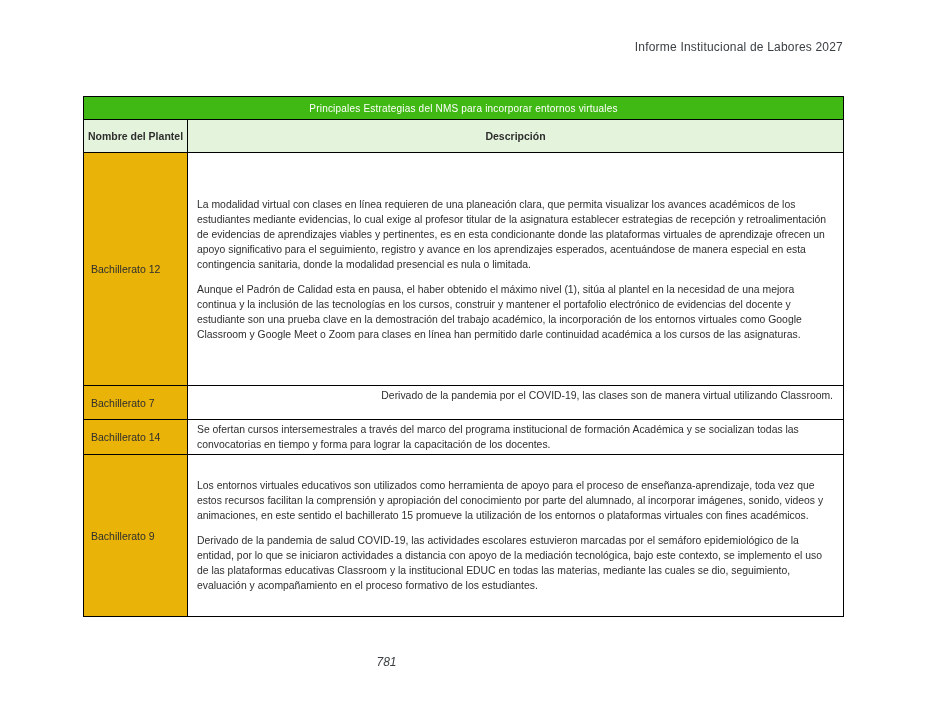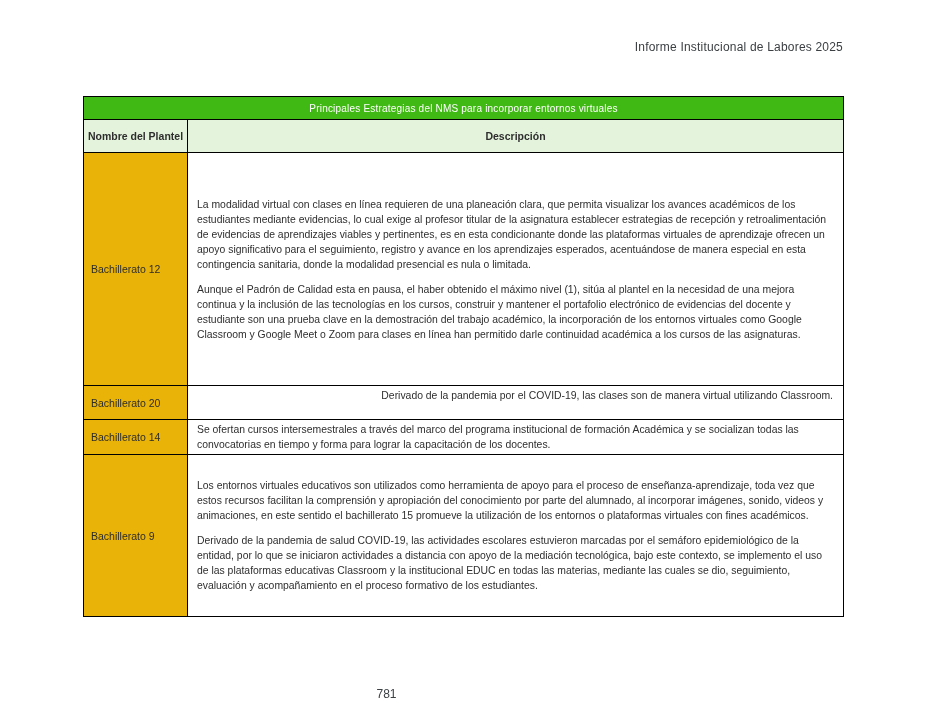--- a/index.html
+++ b/index.html
@@ -70,32 +70,33 @@
   .desc p + p { margin-top: 10px; }
   .desc p:empty { display: none; }
   .row-b12 td { height: 233px; }
   .row-b13 td { height: 19px; }
   .row-b13 .desc { padding-top: 2px; padding-bottom: 16px; text-align: right; }
   .row-b14 td { height: 31px; }
   .row-b14 .desc { padding-top: 2px; padding-bottom: 2px; }
   .row-b15 td { height: 162px; }
   .page-number {
     position: absolute;
-    top: 687px;
+    top: 655px;
     left: 0;
     width: 773px;
     text-align: center;
     font-size: 12px;
     color: #3c4043;
+    font-style: italic;
   }
 </style>
 </head>
 <body>
 
-<div class="doc-header">Informe Institucional de Labores 2025</div>
+<div class="doc-header">Informe Institucional de Labores 2027</div>
 
 <table class="doc-table">
   <colgroup>
     <col class="col-plantel">
     <col class="col-desc">
   </colgroup>
   <thead>
     <tr>
       <th colspan="2" class="title-bar">Principales Estrategias del NMS para incorporar entornos virtuales</th>
     </tr>
@@ -106,21 +107,21 @@
   </thead>
   <tbody>
     <tr class="row-b12">
       <td class="plantel">Bachillerato 12</td>
       <td class="desc">
         <p>La modalidad virtual con clases en línea requieren de una planeación clara, que permita visualizar los avances académicos de los estudiantes mediante evidencias, lo cual exige al profesor titular de la asignatura establecer estrategias de recepción y retroalimentación de evidencias de aprendizajes viables y pertinentes, es en esta condicionante donde las plataformas virtuales de aprendizaje ofrecen un apoyo significativo para el seguimiento, registro y avance en los aprendizajes esperados, acentuándose de manera especial en esta contingencia sanitaria, donde la modalidad presencial es nula o limitada.</p>
         <p>Aunque el Padrón de Calidad esta en pausa, el haber obtenido el máximo nivel (1), sitúa al plantel en la necesidad de una mejora continua y la inclusión de las tecnologías en los cursos, construir y mantener el portafolio electrónico de evidencias del docente y estudiante son una prueba clave en la demostración del trabajo académico, la incorporación de los entornos virtuales como Google Classroom y Google Meet o Zoom para clases en línea han permitido darle continuidad académica a los cursos de las asignaturas.</p>
       </td>
     </tr>
     <tr class="row-b13">
-      <td class="plantel">Bachillerato 20</td>
+      <td class="plantel">Bachillerato 7</td>
       <td class="desc">
         <p>Derivado de la pandemia por el COVID-19, las clases son de manera virtual utilizando Classroom.</p>
       </td>
     </tr>
     <tr class="row-b14">
       <td class="plantel">Bachillerato 14</td>
       <td class="desc">
         <p>Se ofertan cursos intersemestrales a través del marco del programa institucional de formación Académica y se socializan todas las convocatorias en tiempo y forma para lograr la capacitación de los docentes.</p>
       </td>
     </tr>

